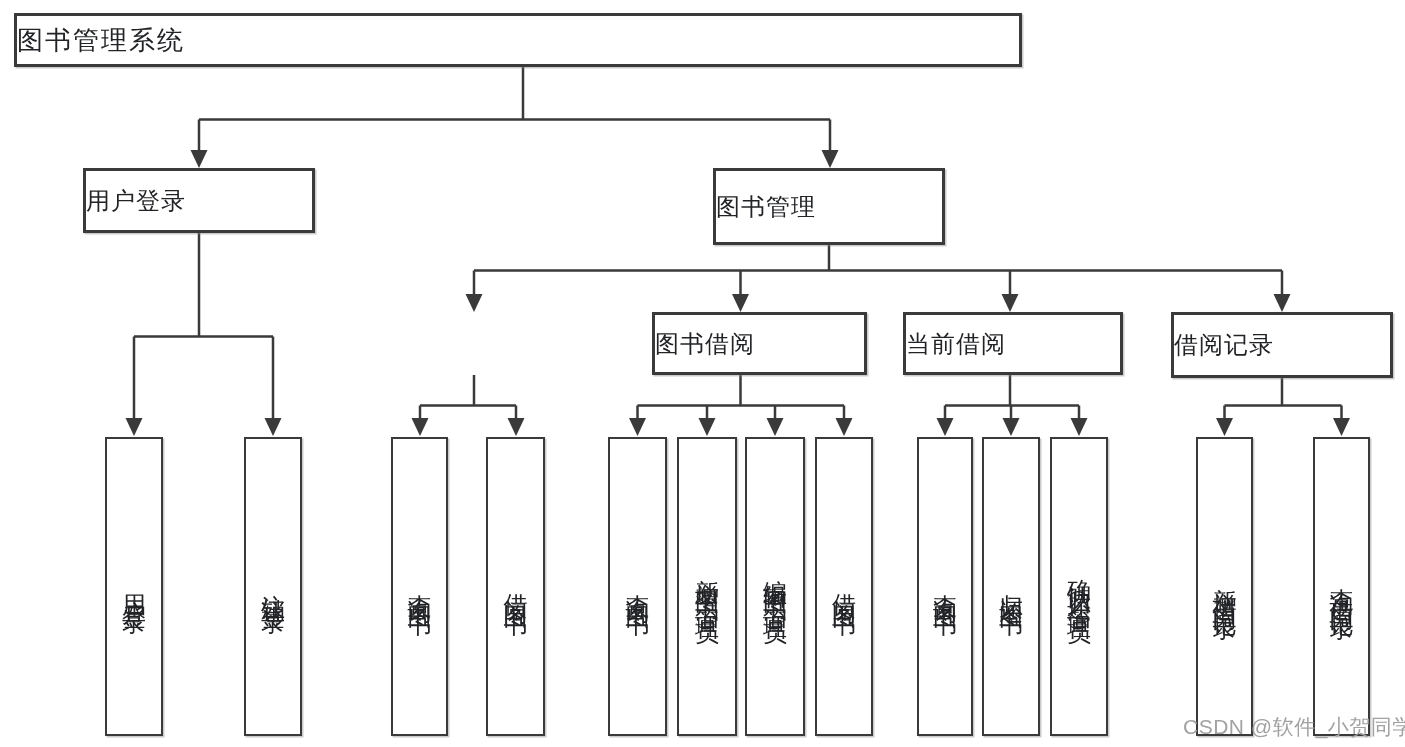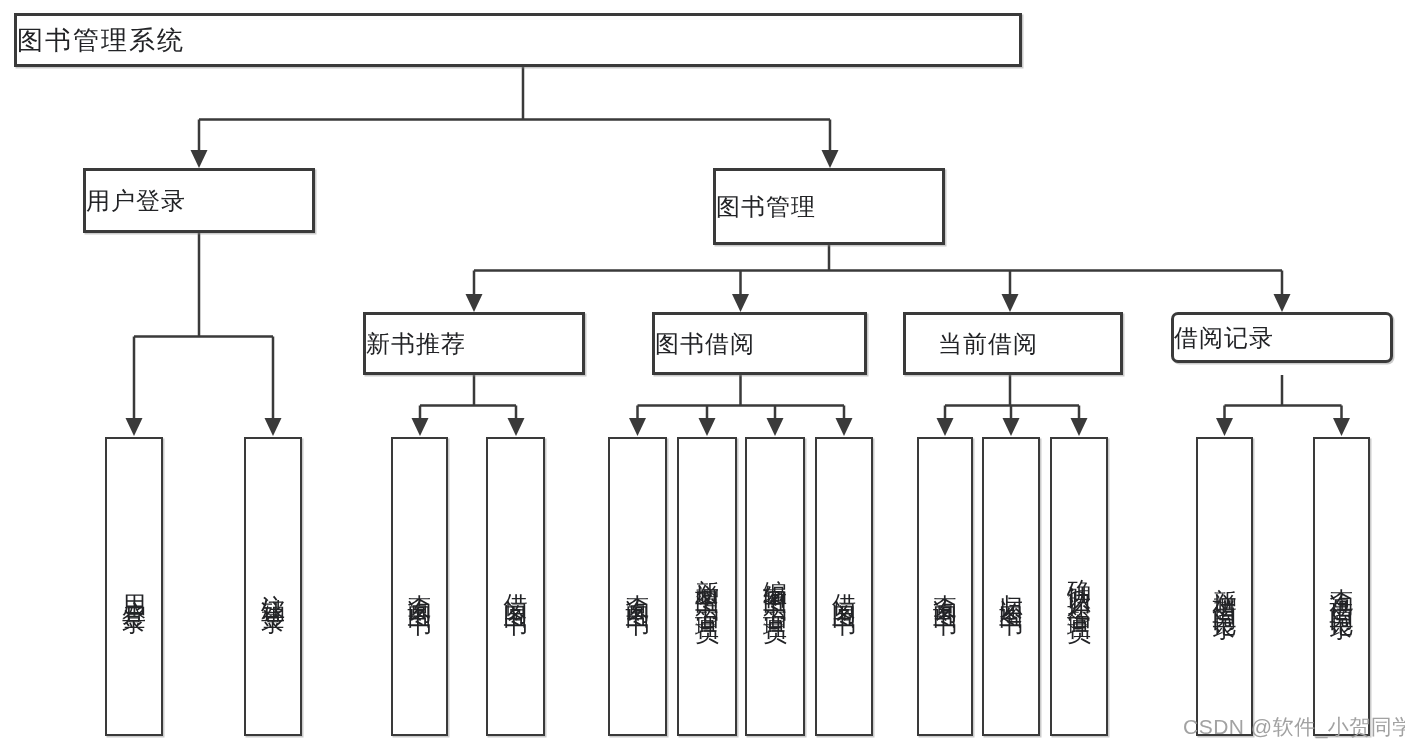--- a/index.html
+++ b/index.html
@@ -109,30 +109,27 @@
     <span>图书管理系统</span>
   </div>
 
   <div class="node mid" style="left:83px; top:168px; width:232px; height:65px;">
     <span>用户登录</span>
   </div>
   <div class="node mid" style="left:713px; top:168px; width:232px; height:77px;">
     <span>图书管理</span>
   </div>
 
-  <div class="node mid" style="left:363px; top:312px; width:222px; height:63px;">
-    <span>新书推荐</span>
-  </div>
   <div class="node mid" style="left:652px; top:312px; width:215px; height:63px;">
     <span>图书借阅</span>
   </div>
-  <div class="node mid" style="left:903px; top:312px; width:220px; height:63px;padding-left:32px;">
+  <div class="node mid" style="left:903px; top:312px; width:220px; height:63px;">
     <span>当前借阅</span>
   </div>
-  <div class="node mid" style="left:1171px; top:312px; width:222px; height:51px;border-radius:7px;">
+  <div class="node mid" style="left:1171px; top:312px; width:222px; height:66px;">
     <span>借阅记录</span>
   </div>
 
   <div class="leaf" style="left:105px; width:58px;">
     <span>用户登录</span>
   </div>
   <div class="leaf" style="left:244px; width:58px;">
     <span>注销登录</span>
   </div>
 

